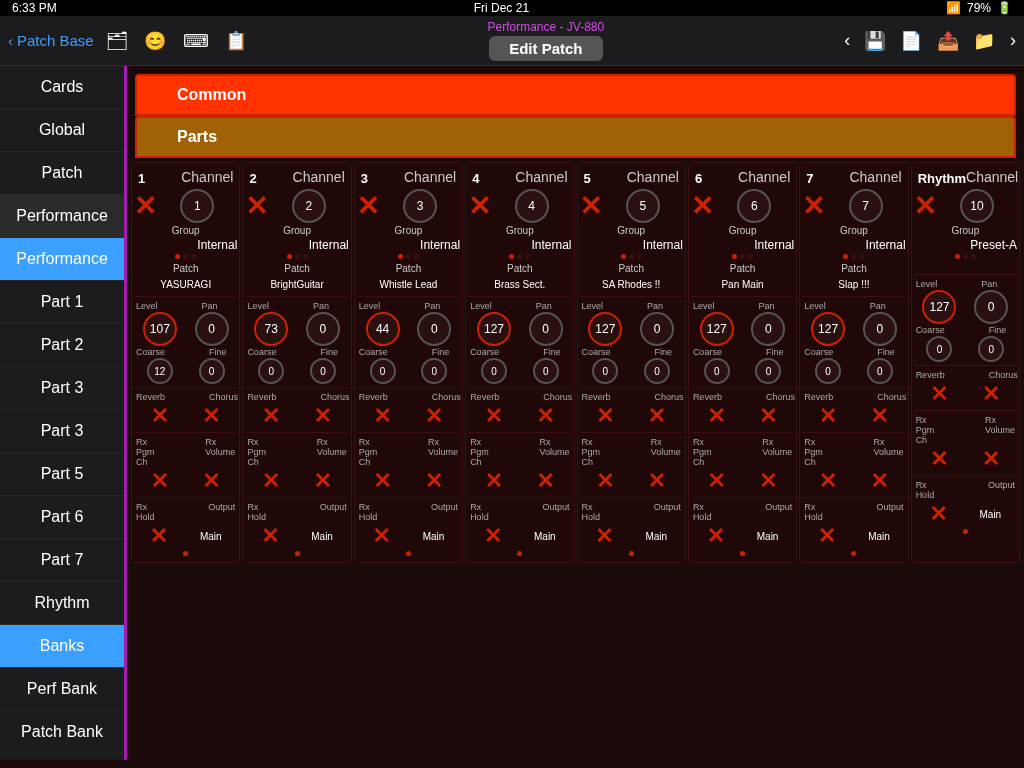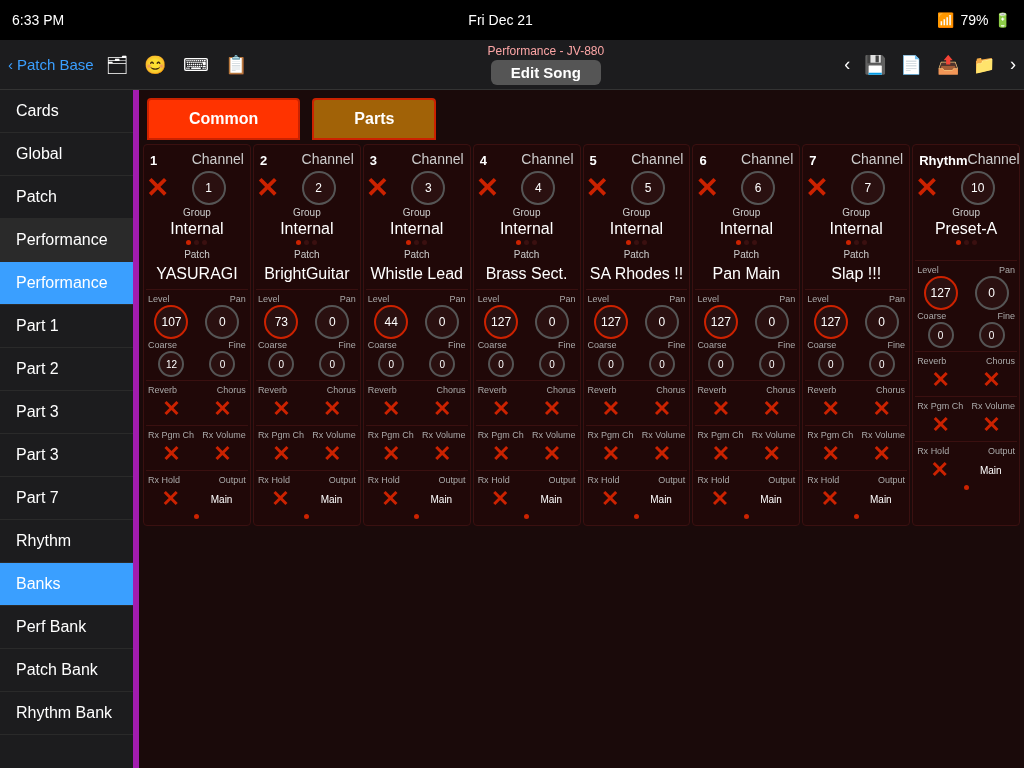--- a/index.html
+++ b/index.html
@@ -12,24 +12,24 @@
       overflow: hidden;
       position: relative;
     }
 
     
     .status-bar {
       display: flex;
       justify-content: space-between;
       align-items: center;
       padding: 4px 12px;
-      font-size: 14px;
+      font-size: 12px;
       background: #000;
       color: #fff;
-      height: 40px;
+      height: 16px;
     }
     .status-right { display: flex; gap: 6px; align-items: center; }
 
     
     .top-nav {
       display: flex;
       align-items: center;
       background: #1c1c1e;
       height: 50px;
       padding: 0 8px;
@@ -37,41 +37,42 @@
     }
     .back-btn {
       display: flex; align-items: center; gap: 4px;
       color: #3a9fff; font-size: 15px; cursor: pointer;
     }
     .nav-icons { display: flex; gap: 16px; margin-left: 12px; }
     .nav-icon { color: #fff; font-size: 18px; cursor: pointer; }
     .nav-center {
       flex: 1; display: flex; flex-direction: column; align-items: center;
     }
-    .nav-subtitle { font-size: 12px; color: #fca5a5; }
+    .nav-subtitle { font-size: 12px; color: #d946ef; }
     .nav-title-box {
       background: #555; color: #fff; font-size: 15px; font-weight: 600;
       padding: 4px 20px; border-radius: 6px; margin-top: 2px;
     }
     .nav-right { display: flex; gap: 14px; align-items: center; }
     .nav-right-icon { color: #fff; font-size: 18px; cursor: pointer; }
 
     
     .main-layout {
       display: flex;
       height: calc(768px - 74px);
     }
 
     
     .sidebar {
-      width: 139px;
+      width: 127px;
       background: #1c1c1e;
-      border-right: 6px solid #a21caf;
+      border-right: 3px solid #a21caf;
       flex-shrink: 0;
       overflow-y: auto;
+      text-align: center;
     }
     .sidebar-item {
       padding: 12px 16px;
       font-size: 16px;
       color: #fff;
       cursor: pointer;
       border-bottom: 1px solid #2a2a2a;
     }
     .sidebar-item.selected {
       background: #3a9fff;
@@ -87,21 +88,22 @@
       flex: 1;
       overflow-x: auto;
       overflow-y: auto;
       background: #1a0a0a;
     }
 
     
     .tabs-row {
       display: flex;
       padding: 8px 8px 0 8px;
-      gap: 12px;
+      gap: 0;
+      flex-direction: column;
     }
     .tab {
       padding: 10px 40px;
       font-size: 16px;
       font-weight: 600;
       cursor: pointer;
       border: 2px solid #cc2200;
       border-radius: 4px 4px 0 0;
     }
     .tab.active {
@@ -163,33 +165,33 @@
     .knob.small { width: 26px; height: 26px; font-size: 10px; }
 
     .row-2col {
       display: flex; justify-content: space-around; align-items: center;
     }
 
     .label {
       font-size: 14px; color: #ccc; text-align: center; margin-bottom: 2px;
     }
     .value-display {
-      font-size: 16px; color: #fff; text-align: center;
+      font-size: 12px; color: #fff; text-align: right;
     }
 
     .dot-row {
       display: flex; justify-content: center; gap: 3px; margin: 2px 0;
     }
     .dot {
       width: 5px; height: 5px; border-radius: 50%; background: #cc2200;
     }
     .dot.dark { background: #3a1010; }
 
     .patch-name {
-      font-size: 16px; color: #fff; text-align: center;
+      font-size: 10px; color: #fff; text-align: center;
       padding: 3px 2px;
       white-space: nowrap; overflow: hidden; text-overflow: ellipsis;
     }
 
     .section-divider {
       border-top: 1px solid #3a1010;
       margin: 3px 0;
     }
 
     .group-label {
@@ -199,22 +201,22 @@
     
     .x-small {
       color: #cc2200; font-size: 22px; font-weight: bold; text-align: center;
     }
 
     .main-text {
       font-size: 10px; color: #fff; text-align: right;
     }
 
     .row-labels {
-      display: flex; justify-content: space-between;
-      font-size: 9px; color: #aaa; padding: 1px 2px;
+      display: flex; justify-content: flex-start;
+      font-size: 9px; color: #aaa; padding: 1px 2px; gap: 44px;
     }
   </style>
 </head>
 <body>
 
 <div class="status-bar">
   <span>6:33 PM</span>
   <span>Fri Dec 21</span>
   <div class="status-right">
     <span>📶</span>
@@ -229,21 +231,21 @@
     <span>Patch Base</span>
   </div>
   <div class="nav-icons">
     <span class="nav-icon">🗂</span>
     <span class="nav-icon">😊</span>
     <span class="nav-icon">⌨</span>
     <span class="nav-icon">📋</span>
   </div>
   <div class="nav-center">
     <span class="nav-subtitle">Performance - JV-880</span>
-    <div class="nav-title-box">Edit Song</div>
+    <div class="nav-title-box">Edit Patch</div>
   </div>
   <div class="nav-right">
     <span class="nav-right-icon">‹</span>
     <span class="nav-right-icon">💾</span>
     <span class="nav-right-icon">📄</span>
     <span class="nav-right-icon">📤</span>
     <span class="nav-right-icon">📁</span>
     <span class="nav-right-icon">›</span>
   </div>
 </div>
@@ -253,20 +255,22 @@
   <div class="sidebar">
     <div class="sidebar-item">Cards</div>
     <div class="sidebar-item">Global</div>
     <div class="sidebar-item">Patch</div>
     <div class="sidebar-item active-outline">Performance</div>
     <div class="sidebar-item selected">Performance</div>
     <div class="sidebar-item">Part 1</div>
     <div class="sidebar-item">Part 2</div>
     <div class="sidebar-item">Part 3</div>
     <div class="sidebar-item">Part 3</div>
+    <div class="sidebar-item">Part 5</div>
+    <div class="sidebar-item">Part 6</div>
     <div class="sidebar-item">Part 7</div>
     <div class="sidebar-item">Rhythm</div>
     <div class="sidebar-item selected">Banks</div>
     <div class="sidebar-item">Perf Bank</div>
     <div class="sidebar-item">Patch Bank</div>
     <div class="sidebar-item">Rhythm Bank</div>
   </div>
 
   <div class="content">
 

